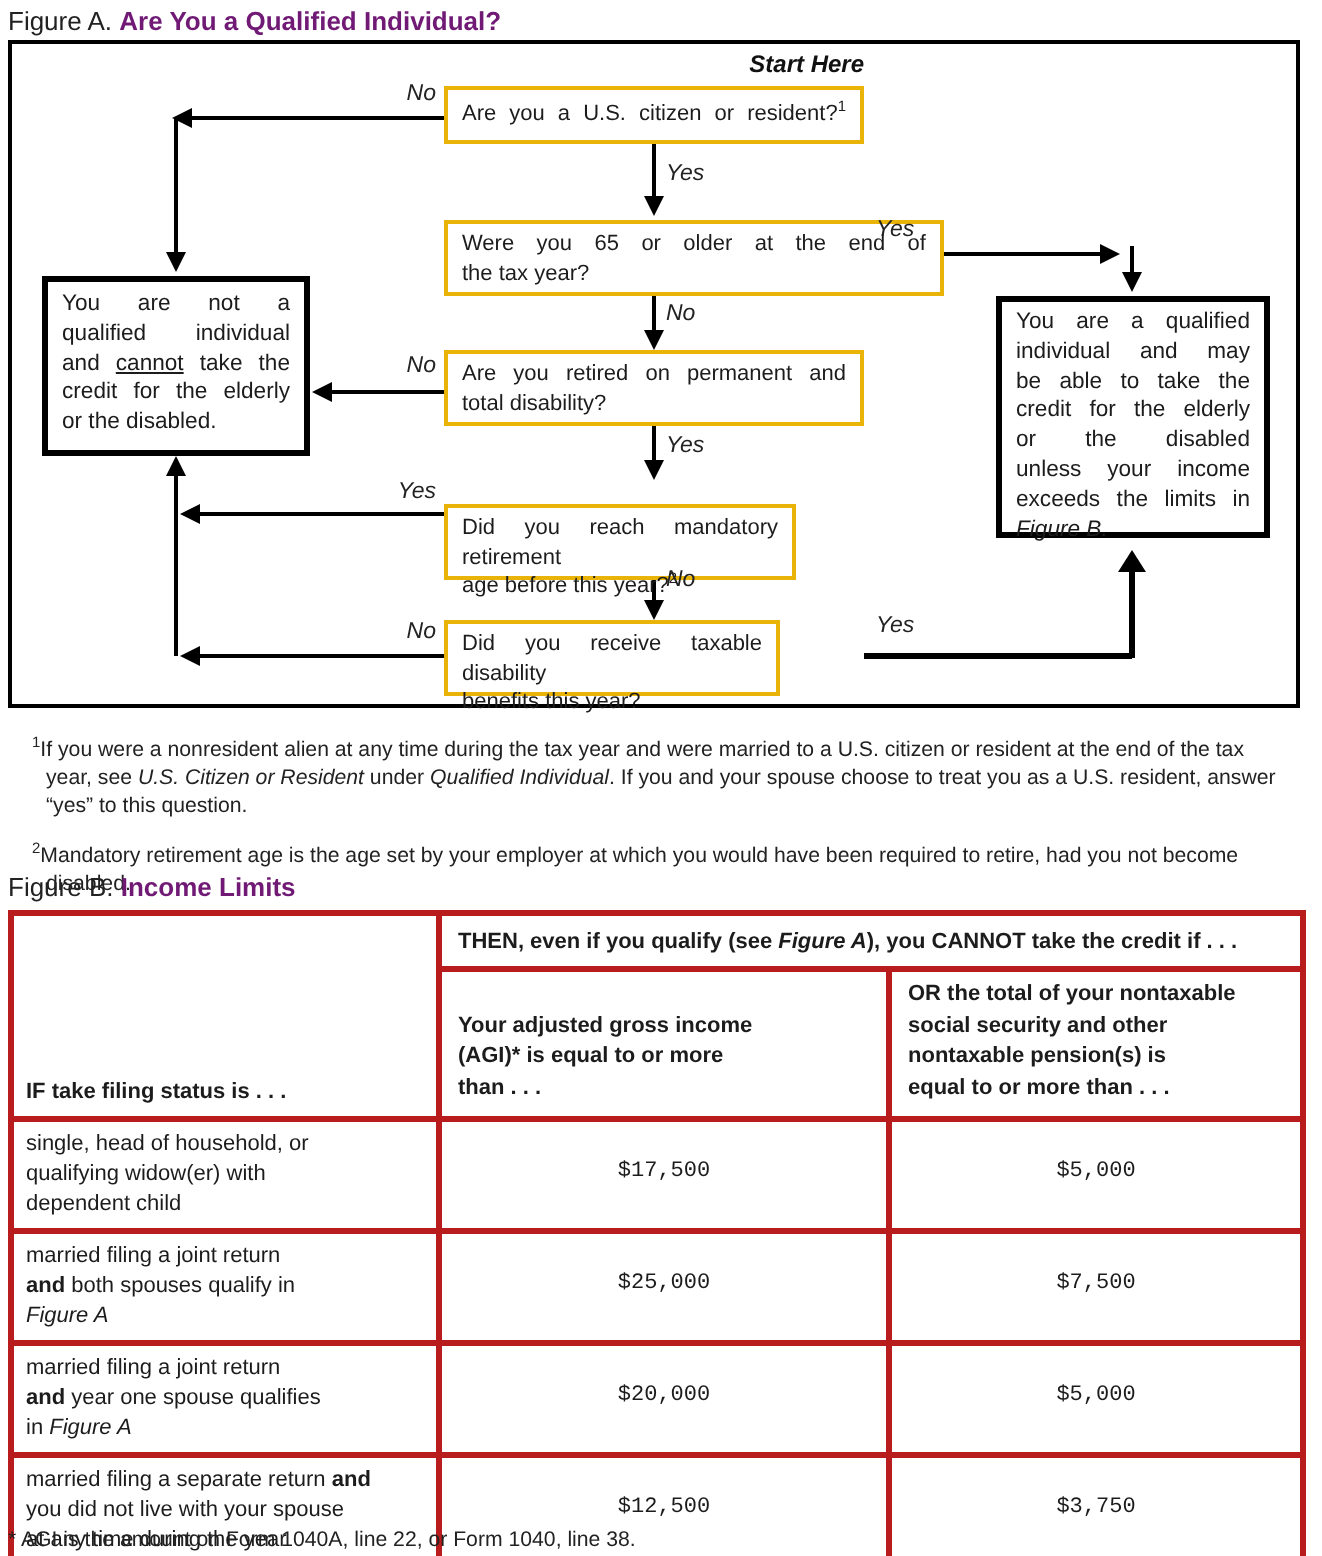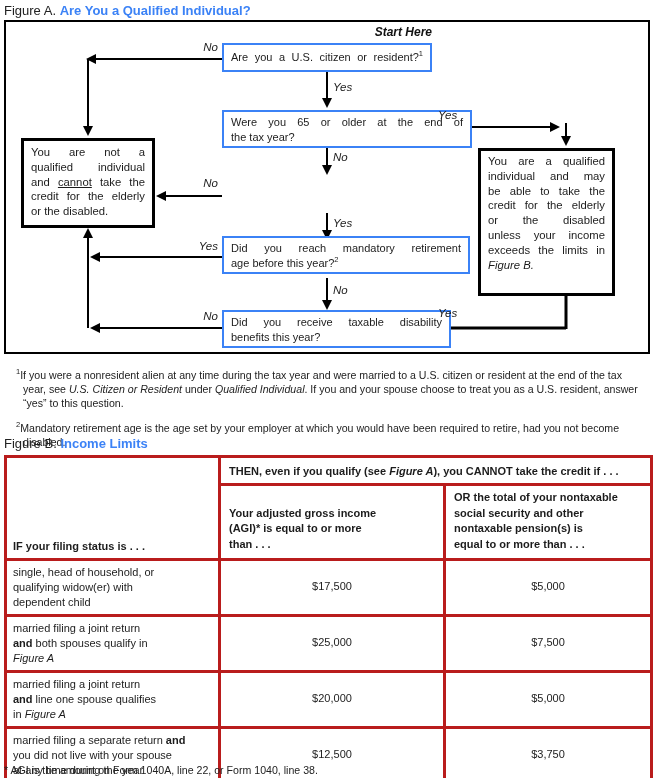--- a/index.html
+++ b/index.html
@@ -1,45 +1,45 @@
 <!DOCTYPE html>
 <html><head>
 <meta charset="utf-8">
 <style>
   html,body{margin:0;padding:0;background:#fff;}
   #page{position:relative;width:661px;height:778px;background:#ffffff;overflow:hidden;
         font-family:"Liberation Sans","DejaVu Sans",sans-serif;color:#1a1a1a;}
   .fig-title{position:absolute;left:4px;font-size:13px;white-space:nowrap;color:#222;}
-  .fig-title b{color:#3b82f6;}
+  .fig-title b{color:#701a75;}
   
   #chart{position:absolute;left:4px;top:20px;width:646px;height:334px;}
   #chart svg{position:absolute;left:0;top:0;}
   .qbox,.rbox{position:absolute;background:#fff;box-sizing:border-box;color:#1c1c1c;}
-  .qbox{border:2px solid #3b82f6;font-size:11px;line-height:14.5px;padding:3px 7px;}
+  .qbox{border:2px solid #eab308;font-size:11px;line-height:14.5px;padding:3px 7px;}
   .rbox{border:3px solid #000;font-size:11.3px;line-height:14.8px;padding:3px 7px;}
   .jline{display:block;text-align:justify;text-align-last:justify;}
   .bline{display:block;}
   .u{text-decoration:underline;}
   sup{font-size:7.5px;line-height:0;}
   .lbl{position:absolute;font-style:italic;font-size:11.5px;color:#222;white-space:nowrap;}
   .lbl.r{text-align:right;}
   #start-here{position:absolute;left:218px;top:5px;width:210px;text-align:right;
               font-weight:bold;font-style:italic;font-size:12px;color:#111;}
   
   #footnotes{position:absolute;left:4px;top:357px;width:651px;font-size:10.6px;line-height:13.8px;color:#222;}
   .fn{margin:12px;padding-left:7px;text-indent:-7px;}
   
   #income-table{position:absolute;left:4px;top:455px;width:646px;border-collapse:collapse;
                 table-layout:fixed;background:#fff;}
   #income-table td{border:3px solid #b91c1c;box-sizing:border-box;color:#1c1c1c;}
   .col1head{font-weight:bold;font-size:11px;vertical-align:bottom;padding:4px 6px 6px 6px;}
   .then-cell{font-weight:bold;font-size:11px;vertical-align:middle;padding:2px 8px;}
   .colhead{font-weight:bold;font-size:11px;line-height:15.5px;vertical-align:bottom;padding:4px 16px 6px 8px;}
   .status{font-size:11px;line-height:15px;vertical-align:top;padding:4px 6px;}
-  .amt{font-size:11px;vertical-align:top;text-align:center;padding-top:19px;}
+  .amt{font-size:11px;vertical-align:top;text-align:center;padding-top:19px;font-family:Liberation Mono, monospace;}
   #agi-note{position:absolute;left:4px;top:764px;font-size:10.6px;color:#222;white-space:nowrap;}
 </style>
 </head>
 <body>
 
 <div id="page">
 
   <div class="fig-title" style="top:3px;"><span>Figure A.</span>&nbsp;<b>Are You a Qualified Individual?</b></div>
 
   <div id="chart">
@@ -84,37 +84,41 @@
 
     <div id="start-here">Start Here</div>
 
     <div class="qbox" style="left:218px;top:23px;width:210px;height:29px;padding-top:5px;">
       <span class="jline"><span>Are you a U.S. citizen or resident?</span><sup>1</sup></span>
     </div>
     <div class="qbox" style="left:218px;top:90px;width:250px;height:38px;">
       <span class="jline">Were you 65 or older at the end of</span>
       <span class="bline">the tax year?</span>
     </div>
-    <div class="qbox" style="left:218px;top:216px;width:248px;height:38px;">
+    <div class="qbox" style="left:218px;top:155px;width:210px;height:38px;">
+      <span class="jline">Are you retired on permanent and</span>
+      <span class="bline">total disability?</span>
+    </div>
+    <div class="qbox" style="left:218px;top:232px;width:176px;height:38px;">
       <span class="jline">Did you reach mandatory retirement</span>
       <span class="bline"><span>age before this year?</span><sup>2</sup></span>
     </div>
-    <div class="qbox" style="left:218px;top:290px;width:229px;height:38px;">
+    <div class="qbox" style="left:218px;top:290px;width:168px;height:38px;">
       <span class="jline">Did you receive taxable disability</span>
       <span class="bline">benefits this year?</span>
     </div>
 
     <div class="rbox" style="left:17px;top:118px;width:134px;height:90px;padding-top:4px;">
       <span class="jline">You are not a</span>
       <span class="jline">qualified individual</span>
       <span class="jline"><span>and </span><span class="u">cannot</span><span> take the</span></span>
       <span class="jline">credit for the elderly</span>
       <span class="bline">or the disabled.</span>
     </div>
-    <div class="rbox" style="left:474px;top:128px;width:137px;height:148px;">
+    <div class="rbox" style="left:494px;top:128px;width:137px;height:121px;">
       <span class="jline">You are a qualified</span>
       <span class="jline">individual and may</span>
       <span class="jline">be able to take the</span>
       <span class="jline">credit for the elderly</span>
       <span class="jline">or the disabled</span>
       <span class="jline">unless your income</span>
       <span class="jline">exceeds the limits in</span>
       <i class="bline">Figure B.</i>
     </div>
 
@@ -138,21 +142,21 @@
   <div class="fig-title" style="top:436px;"><span>Figure B.</span>&nbsp;<b>Income Limits</b></div>
 
   <table id="income-table">
     <colgroup>
         <col style="width:214px">
         <col style="width:225px">
         <col style="width:207px">
       </colgroup>
     <tbody>
       <tr style="height:28px;">
-        <td class="col1head" rowspan="2"><span>IF your filing status is . . .</span></td>
+        <td class="col1head" rowspan="2"><span>IF take filing status is . . .</span></td>
         <td class="then-cell" colspan="2"><span>THEN, even if you qualify (see </span><i>Figure A</i><span>), you CANNOT take the credit if . . .</span></td>
       </tr>
       <tr style="height:67px;">
         <td class="colhead">
           <span class="bline">Your adjusted gross income</span>
           <span class="bline">(AGI)* is equal to or more</span>
           <span class="bline">than . . .</span>
         </td>
         <td class="colhead">
           <span class="bline">OR the total of your nontaxable</span>
@@ -175,21 +179,21 @@
           <span class="bline"><span>married filing a joint return</span><b></b></span>
           <span class="bline"><b>and</b><span> both spouses qualify in</span></span>
           <span class="bline"><span></span><i>Figure A</i></span>
         </td>
         <td class="amt">$25,000</td>
         <td class="amt">$7,500</td>
       </tr>
       <tr style="height:53px;">
         <td class="status">
           <span class="bline"><span>married filing a joint return</span><b></b></span>
-          <span class="bline"><b>and</b><span> line one spouse qualifies</span></span>
+          <span class="bline"><b>and</b><span> year one spouse qualifies</span></span>
           <span class="bline"><span>in </span><i>Figure A</i></span>
         </td>
         <td class="amt">$20,000</td>
         <td class="amt">$5,000</td>
       </tr>
       <tr style="height:53px;">
         <td class="status">
           <span class="bline"><span>married filing a separate return </span><b>and</b></span>
           <span class="bline"><b></b><span>you did not live with your spouse</span></span>
           <span class="bline"><span>at any time during the year</span><i></i></span>

